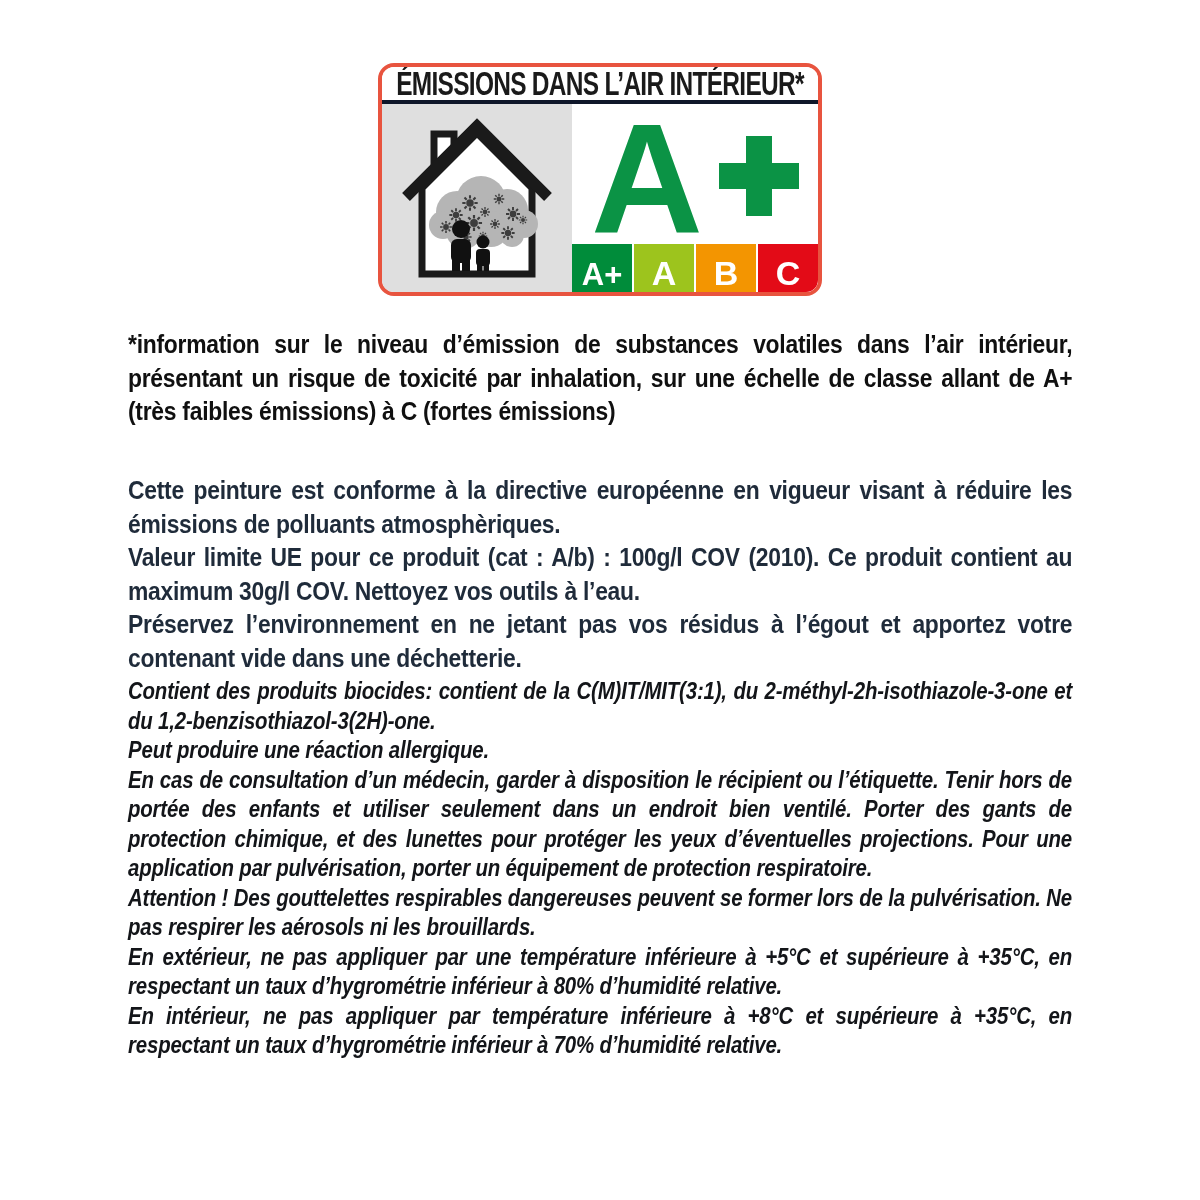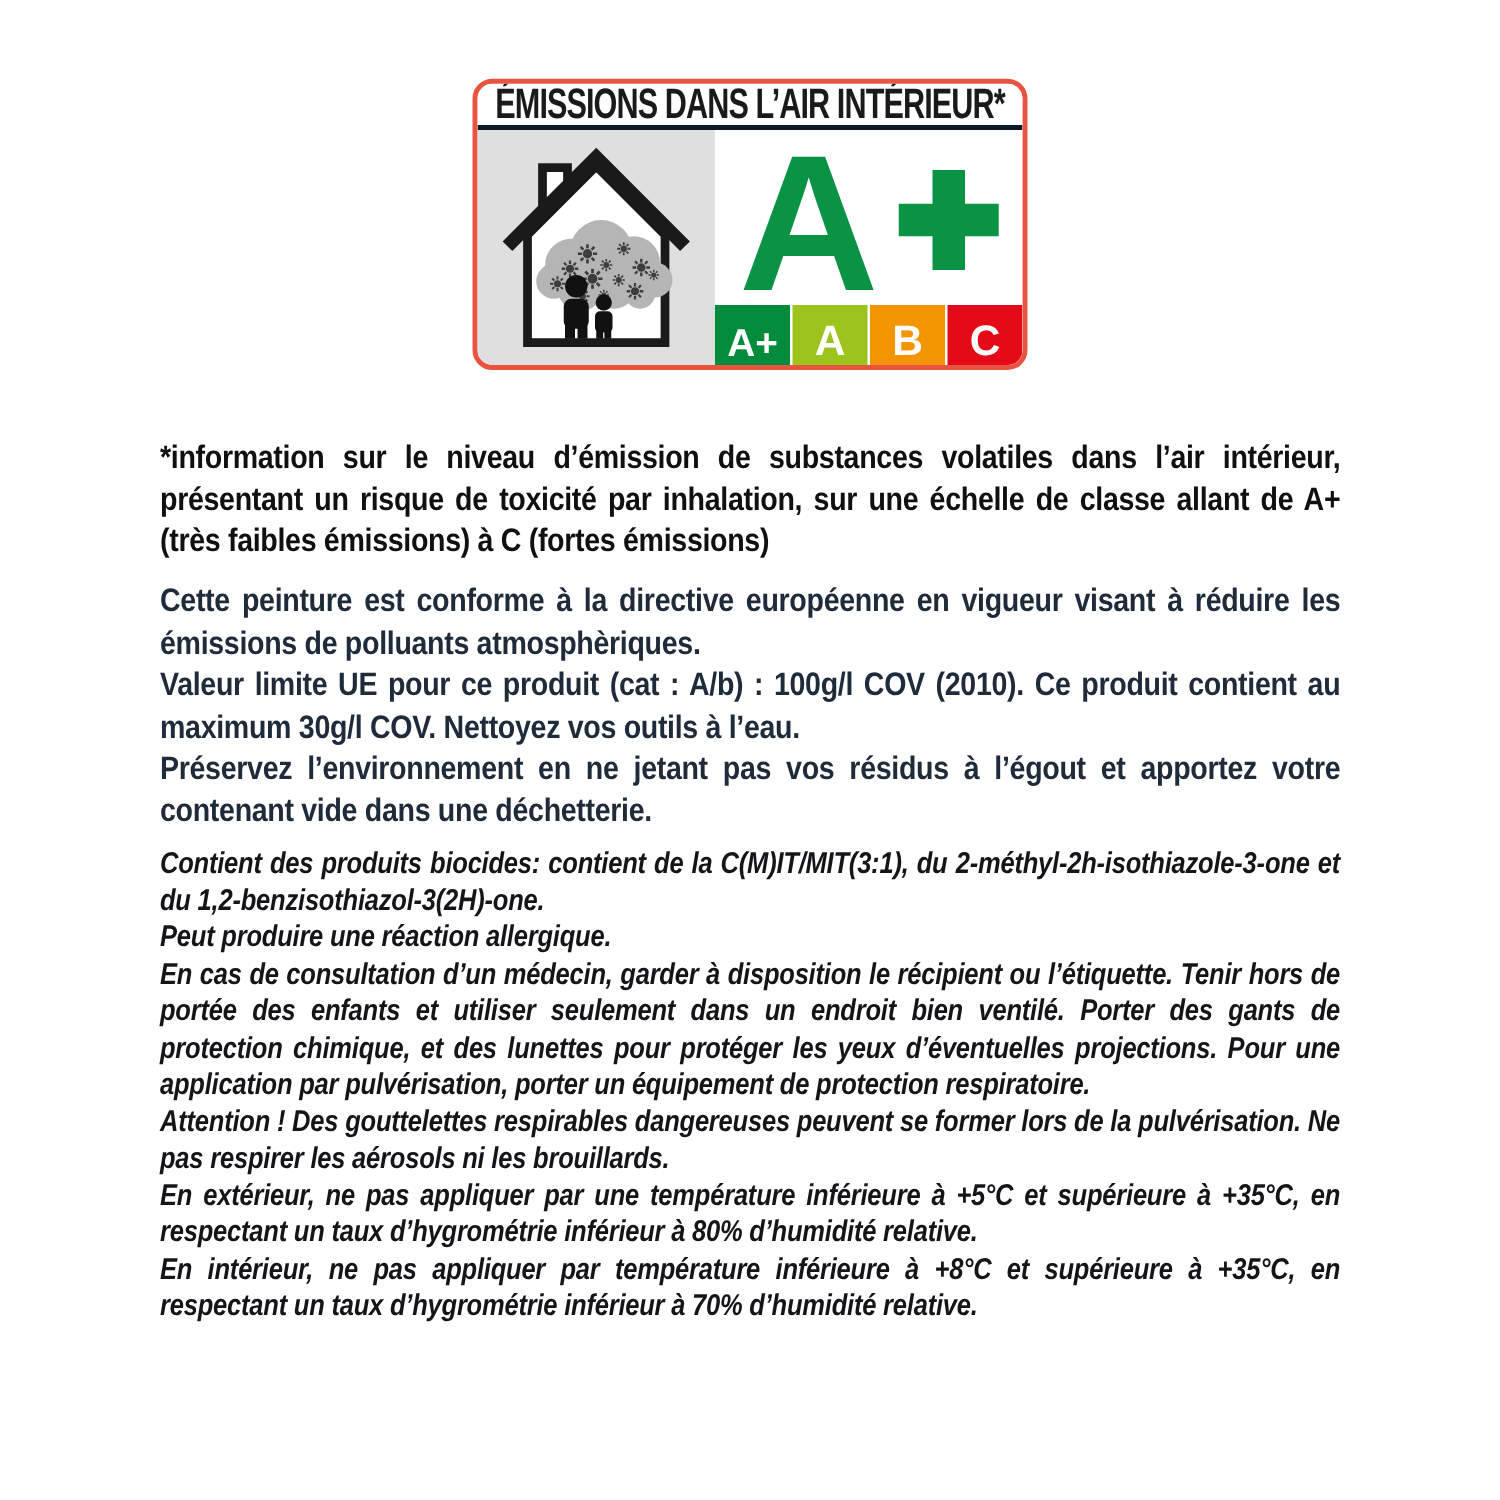--- a/index.html
+++ b/index.html
@@ -155,22 +155,22 @@
     transform: scaleX(0.8505);
     font-weight: bold;
     font-style: italic;
     font-size: 24px;
     line-height: 29.5px;
     letter-spacing: -0.2px;
     color: #131519;
     text-align: justify;
   }
   .text-block p { margin: 0; }
-  .note-block { top: 349px; }
-  .env-block  { top: 464px; }
+  .note-block { top: 328px; }
+  .env-block  { top: 474px; }
   .bio-block  { top: 676px; }
 </style>
 </head>
 <body>
 
 <div class="label-card">
   <div class="label-title-band">
     <span class="label-title">ÉMISSIONS DANS L’AIR INTÉRIEUR*</span>
   </div>
   <div class="label-content">

